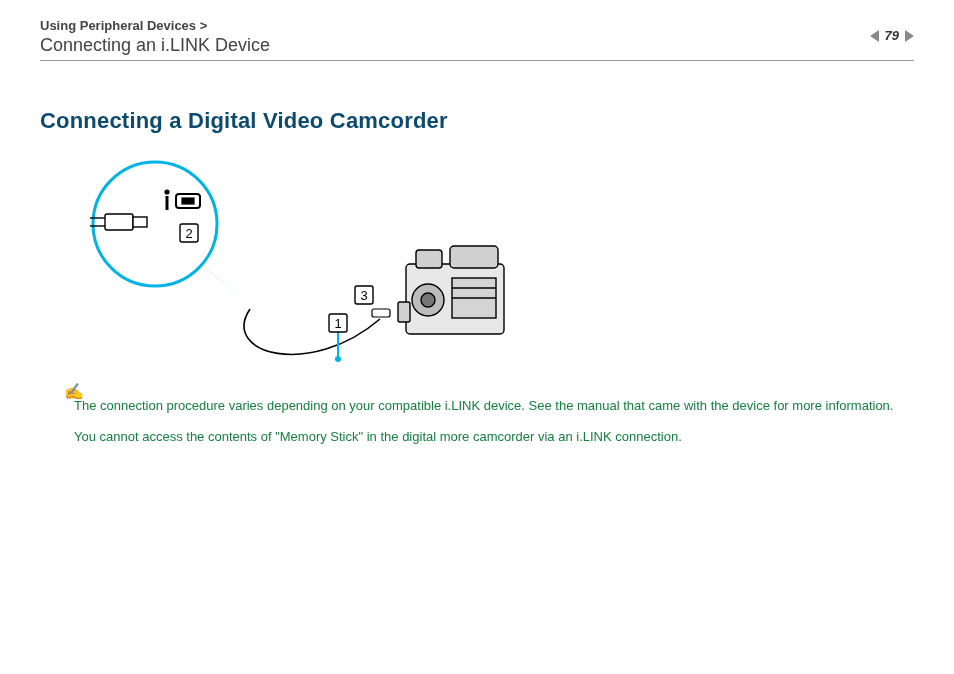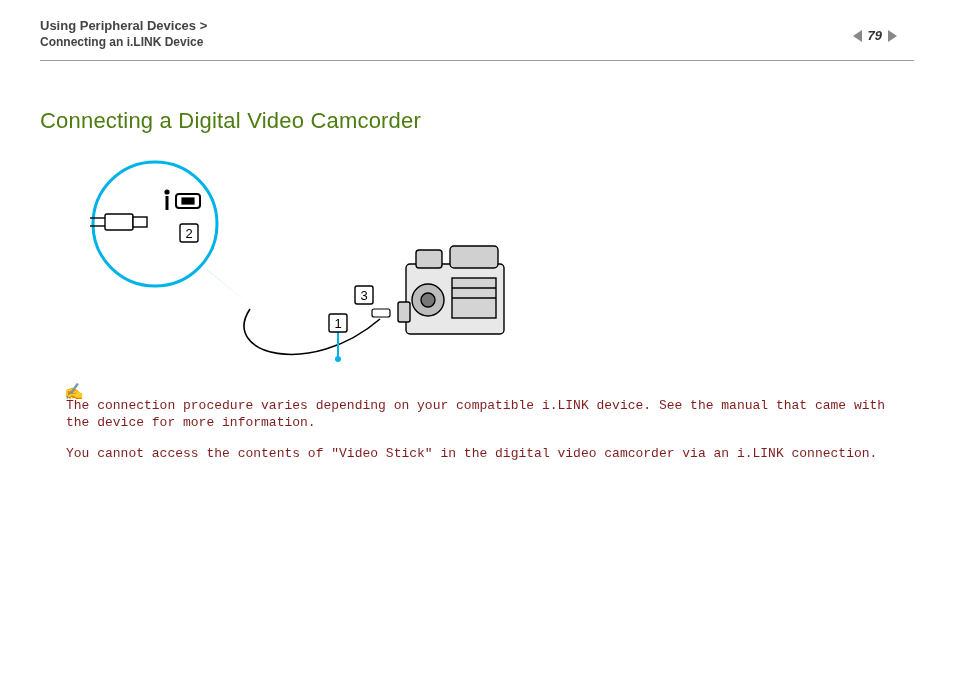--- a/index.html
+++ b/index.html
@@ -24,28 +24,28 @@
     right: 40px;
     height: 42px;
     border-bottom: 1px solid #999;
   }
   .breadcrumb1 {
     font-size: 13px;
     font-weight: bold;
     color: #444;
   }
   .breadcrumb2 {
-    font-size: 12px;
-    font-weight: bold;
+    font-size: 18px;
+    font-weight: normal;
     color: #444;
     margin-top: 2px;
   }
   .page-num-area {
     position: absolute;
-    right: 17px;
+    right: 0;
     top: 10px;
     display: flex;
     align-items: center;
   }
   .nav-arrow {
     width: 0;
     height: 0;
     border-top: 6px solid transparent;
     border-bottom: 6px solid transparent;
   }
@@ -58,22 +58,22 @@
     color: #333;
   }
   .content {
     position: absolute;
     top: 108px;
     left: 40px;
     right: 40px;
   }
   h1.section-title {
     font-size: 22px;
-    font-weight: normal;
-    color: #4d7c0f;
+    font-weight: bold;
+    color: #0c4a6e;
     margin: 0 0 20px 0;
     letter-spacing: 0.2px;
   }
   h2.sub-title {
     font-size: 17px;
     font-weight: normal;
     color: #8c8c8c;
     margin: 0 0 10px 0;
   }
   p.body-text {
@@ -94,24 +94,24 @@
     position: relative;
   }
   .note-icon {
     position: absolute;
     left: -2px;
     top: -16px;
     font-size: 16px;
     color: #0aa6e0;
   }
   p.note-text {
-    font-family: Liberation Mono, monospace;
+    font-family: Liberation Sans, sans-serif;
     font-size: 13px;
-    color: #7f1d1d;
-    margin: 0 0 14px 0;
+    color: #15803d;
+    margin: 0 0 14px 8px;
     line-height: 1.3;
   }
 </style>
 </head>
 <body>
 
 <div class="page">
 
   <div class="header">
     <div class="breadcrumb1">Using Peripheral Devices &gt;</div>
@@ -173,17 +173,17 @@
           <line x1="402" y1="134" x2="446" y2="134"></line>
           <line x1="402" y1="144" x2="446" y2="144"></line>
           <rect x="348" y="148" width="12" height="20" rx="2" fill="#d0d0d0"></rect>
         </g>
       </svg>
     </div>
 
     <div class="note-block">
       <span class="note-icon">✍</span>
       <p class="note-text">The connection procedure varies depending on your compatible i.LINK device. See the manual that came with the device for more information.</p>
-      <p class="note-text">You cannot access the contents of "Video Stick" in the digital video camcorder via an i.LINK connection.</p>
+      <p class="note-text">You cannot access the contents of "Memory Stick" in the digital more camcorder via an i.LINK connection.</p>
     </div>
   </div>
 
 </div>
 
 </body></html>

